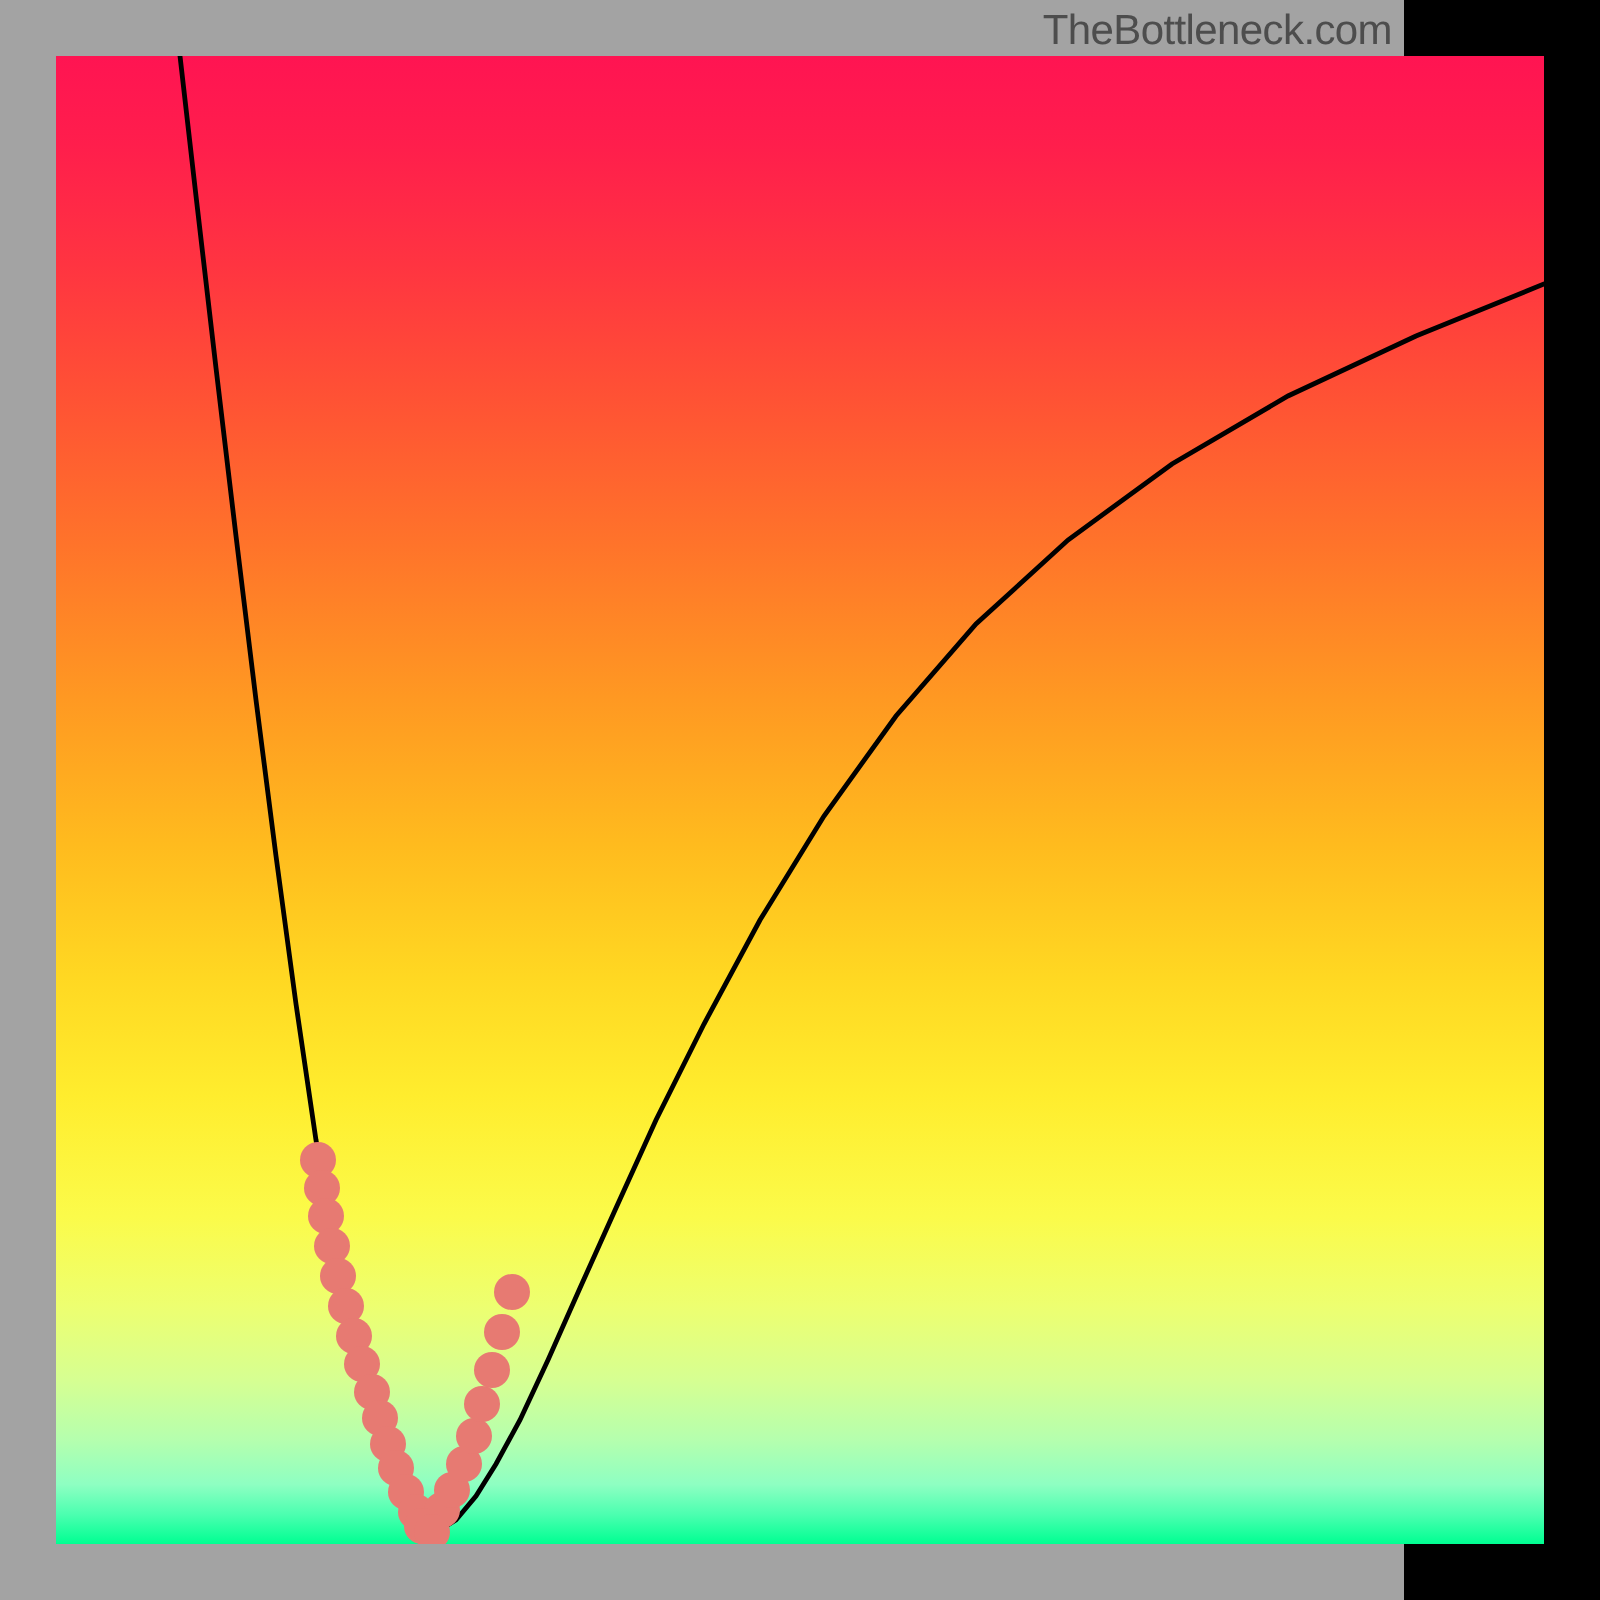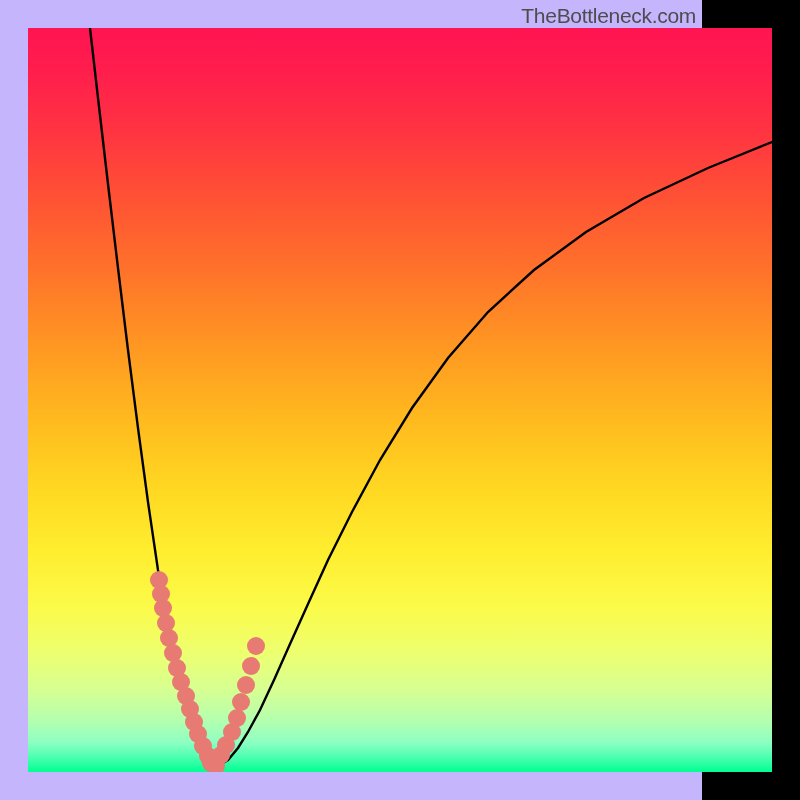--- a/index.html
+++ b/index.html
@@ -10,21 +10,21 @@
     overflow: hidden;
     background: #000;
     font-family: Arial, Helvetica, sans-serif;
   }
   .frame {
     position: absolute;
     left: 0;
     top: 0;
     width: 702px;
     height: 800px;
-    background: #c4b5fd;
+    background: #a3a3a3;
   }
   .plot-area {
     position: absolute;
     left: 28px;
     top: 28px;
     width: 744px;
     height: 744px;
     overflow: hidden;
   }
   .gradient-bg {

